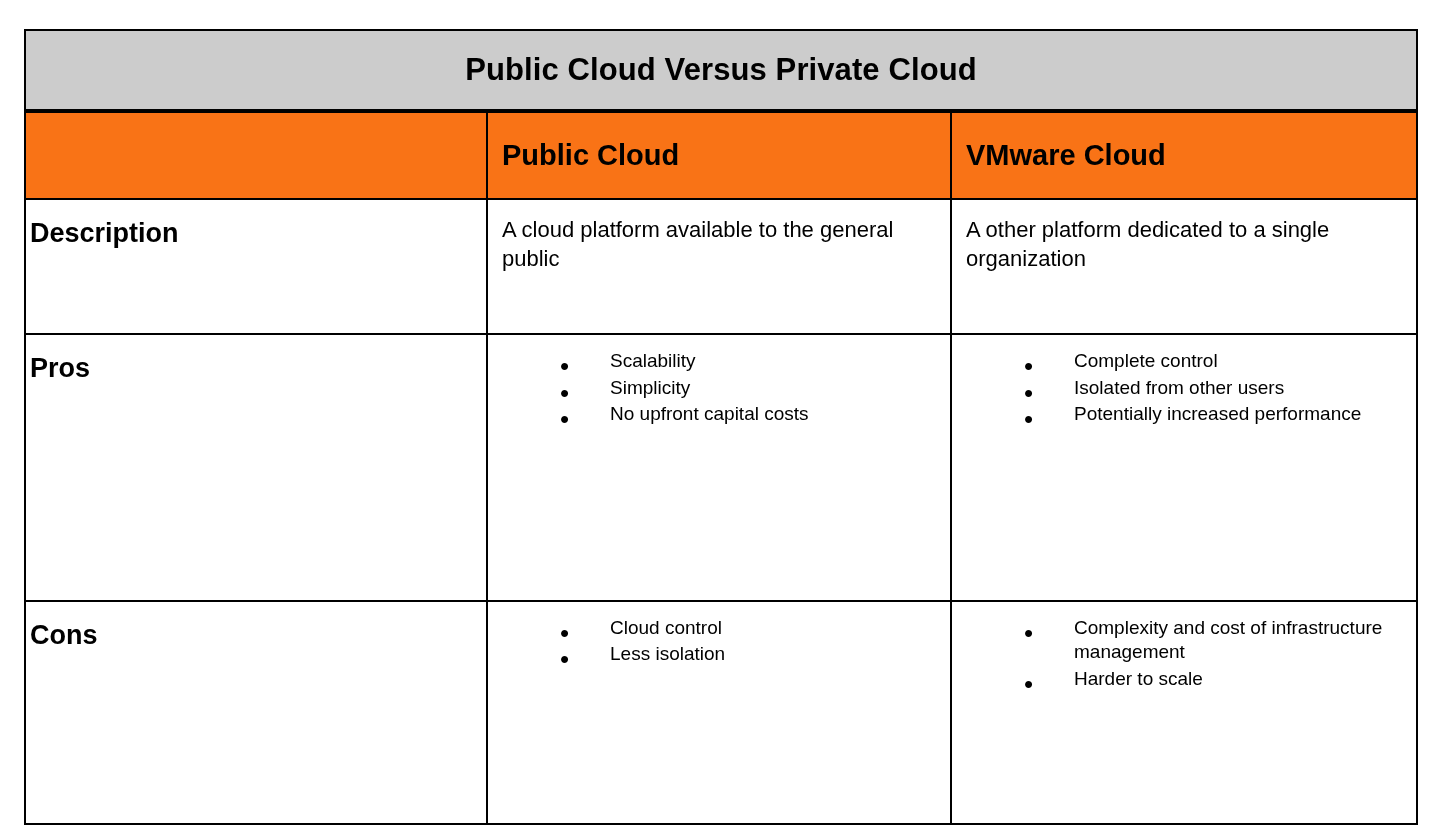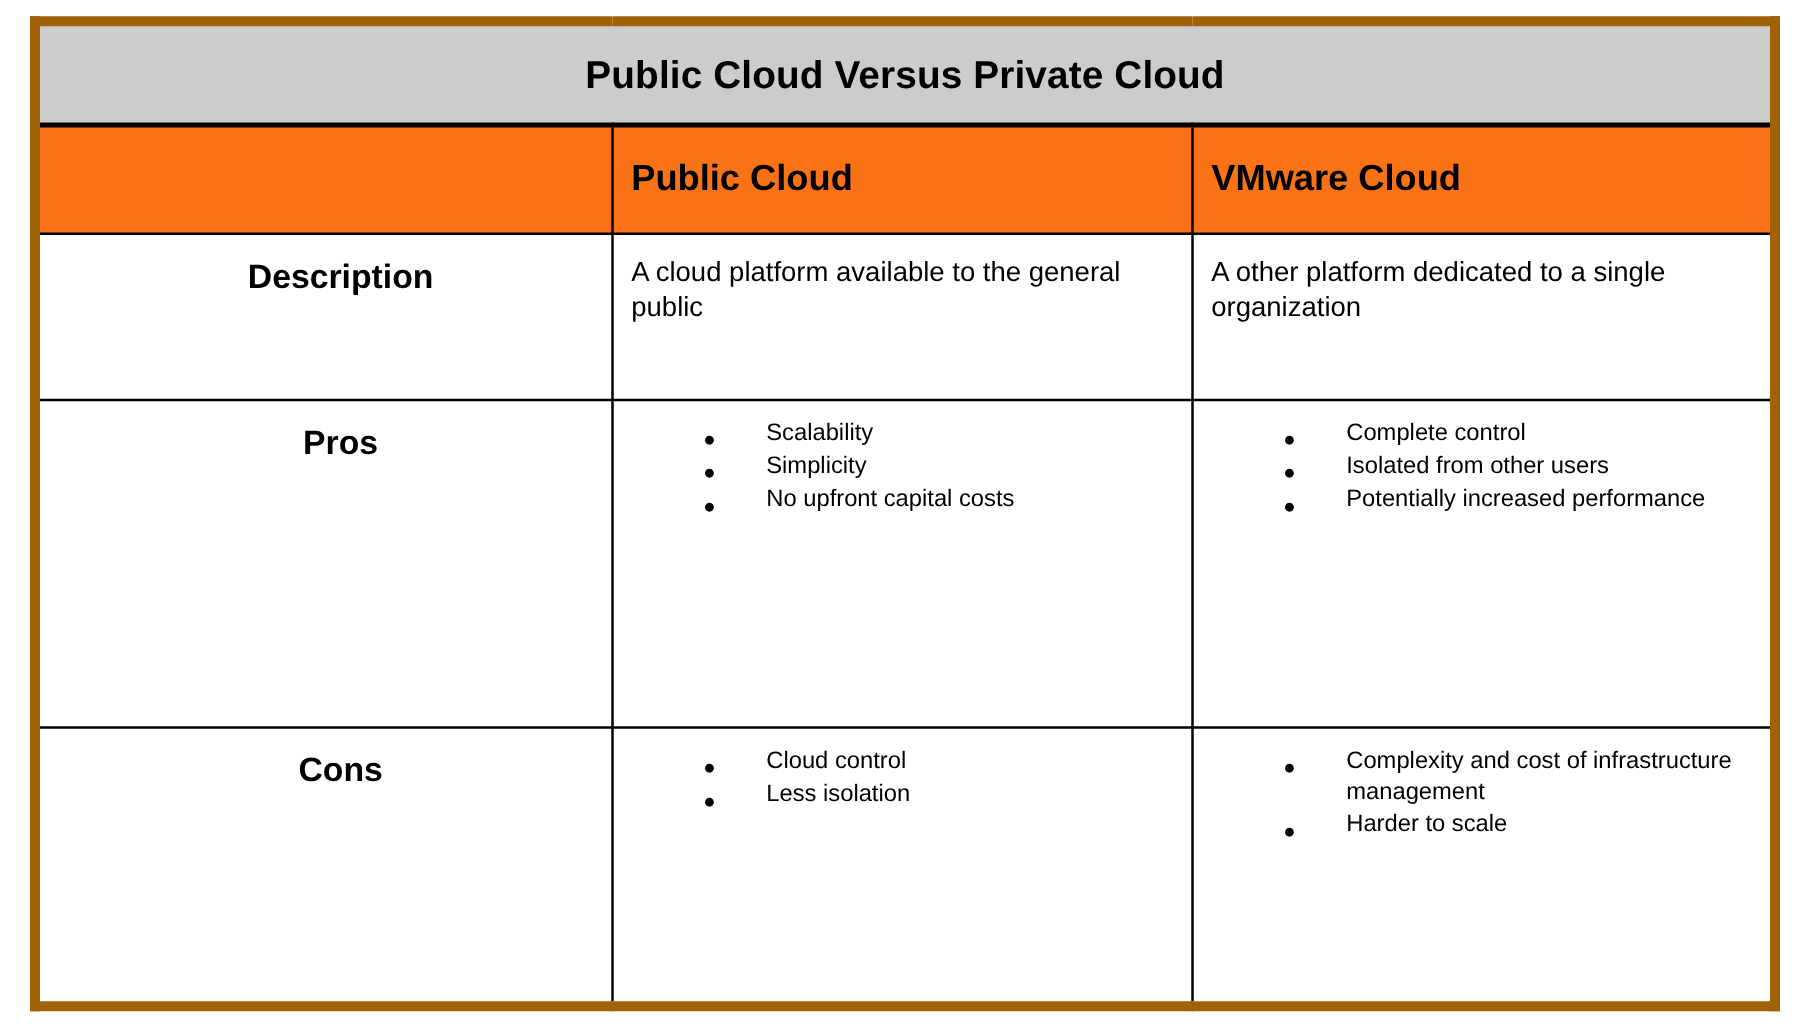--- a/index.html
+++ b/index.html
@@ -21,21 +21,22 @@
     top: 13px;
     width: 1392px;
     height: 796px;
   }
 
   table.cmp {
     width: 1392px;
     height: 796px;
     border-collapse: collapse;
     table-layout: fixed;
-    border: 8px solid #a16207;
+    border: 1px solid #a16207;
+    margin-top: 16px;
   }
 
   table.cmp td {
     border: 2px solid #000000;
     vertical-align: top;
     padding: 0;
   }
 
   
   tr.title-row td {
@@ -64,23 +65,22 @@
     color: #000000;
     padding-left: 14px;
     display: block;
   }
 
   
   .rowlabel {
     font-size: 27px;
     font-weight: bold;
     color: #000000;
-    padding: 18px 0 0 24px;
+    padding: 18px 0 0 4px;
     line-height: 1.18;
-    text-align: center;
   }
   .celltext {
     font-size: 22px;
     color: #000000;
     padding: 16px 12px 10px 14px;
     line-height: 1.3;
   }
 
   
   ul.bullets {

